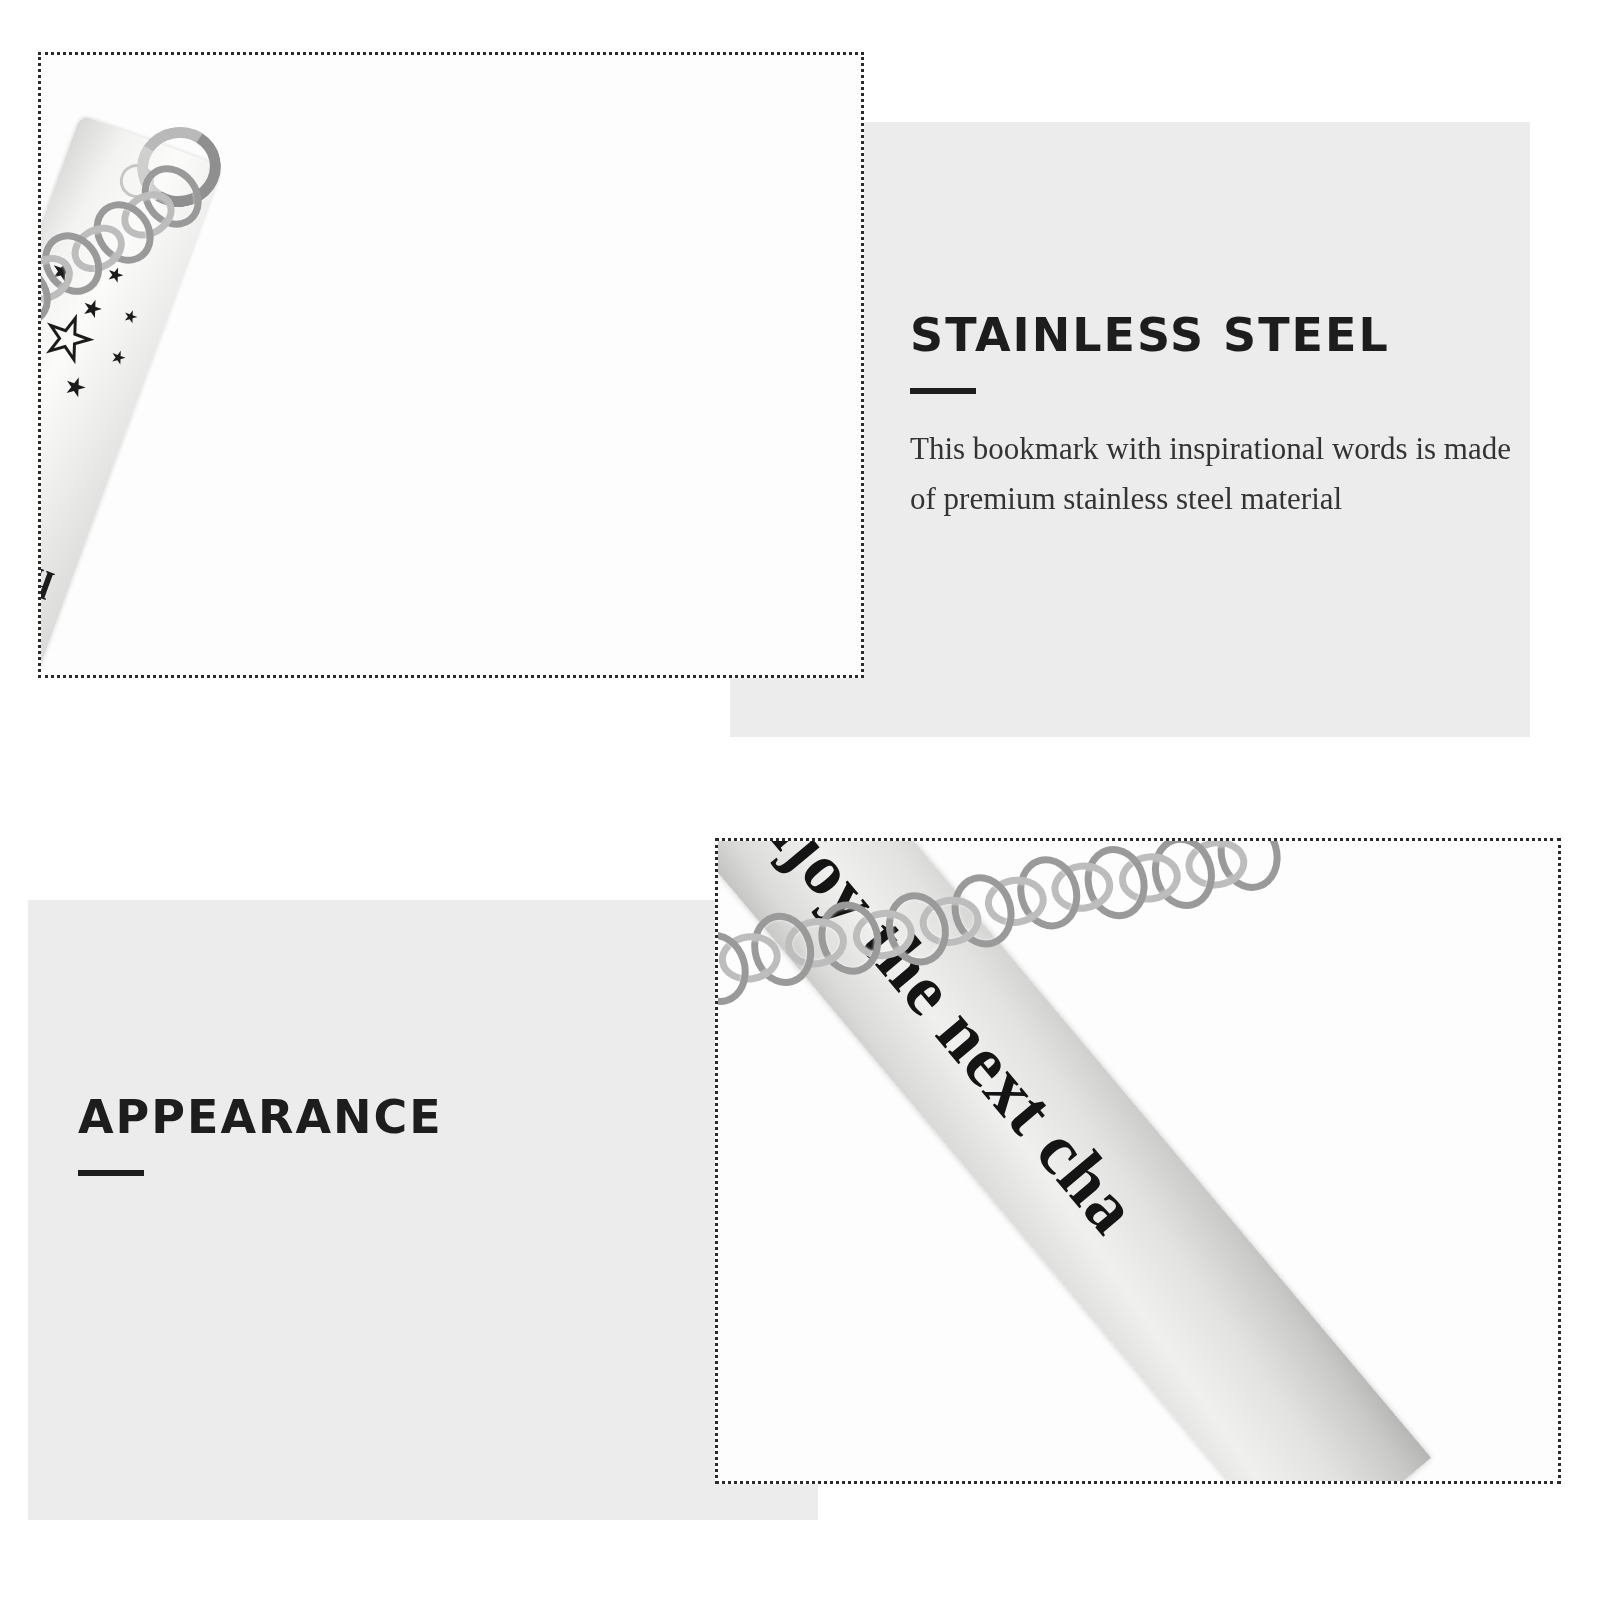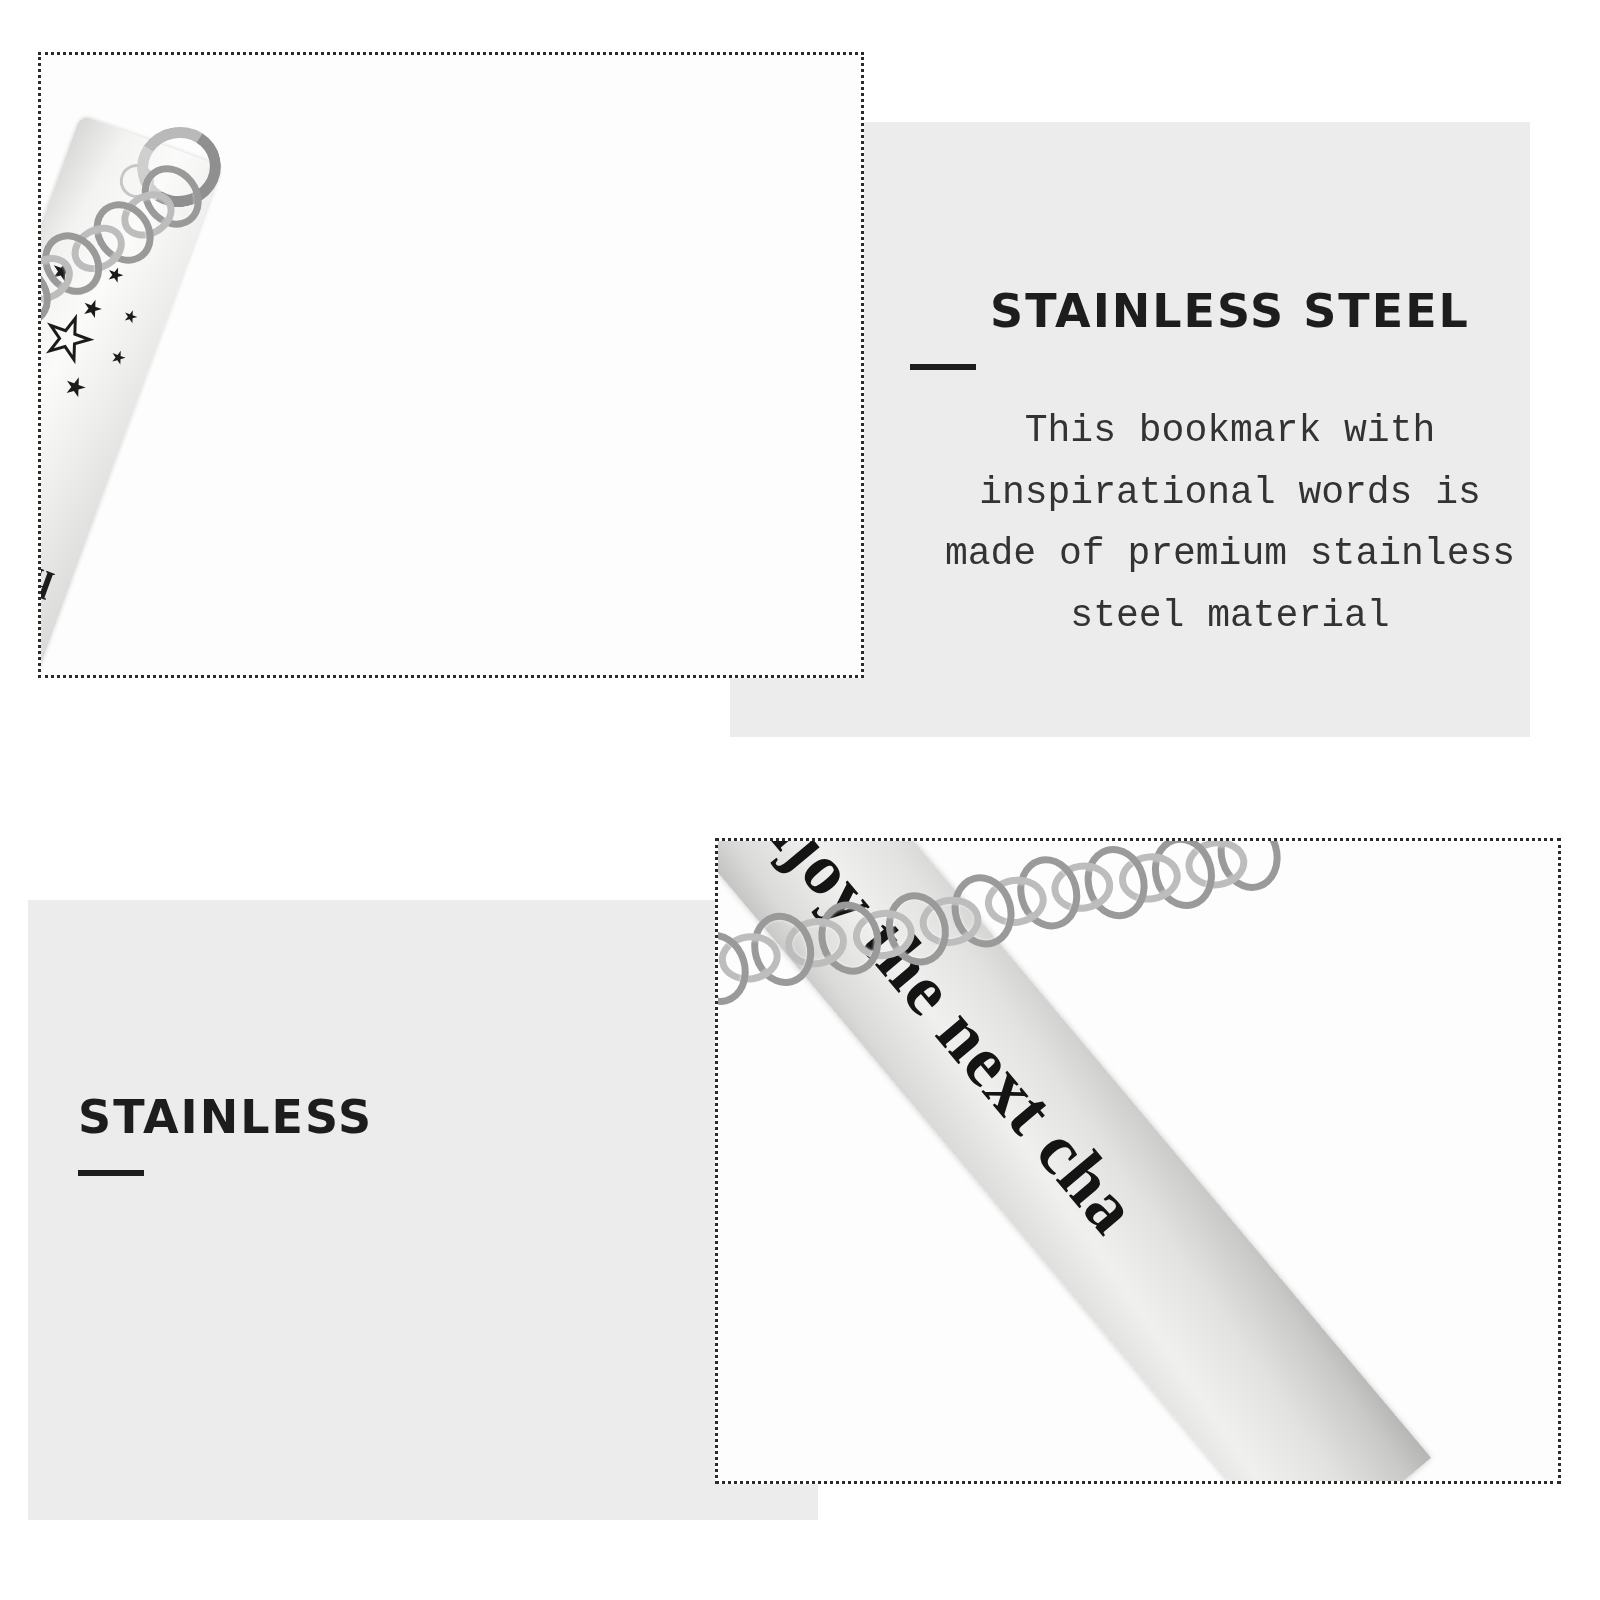--- a/index.html
+++ b/index.html
@@ -39,47 +39,46 @@
     margin: 0;
     white-space: nowrap;
   }
   .rule {
     width: 66px;
     height: 6px;
     background: #1d1d1d;
     margin: 26px 0 30px 0;
   }
   .feature-body {
-    font-family: Liberation Mono, monospace;
-    font-size: 38px;
+    font-family: Liberation Serif, serif;
+    font-size: 31px;
     line-height: 1.62;
     color: #333333;
-    margin: 16px;
+    margin: 0;
     max-width: 620px;
   }
 
   
   #block1-gray {
     left: 730px;
     top: 122px;
     width: 800px;
     height: 615px;
   }
   #block1-photo {
     left: 38px;
     top: 52px;
     width: 820px;
     height: 620px;
   }
   #block1-text {
     position: absolute;
     left: 910px;
-    top: 284px;
+    top: 308px;
     width: 640px;
-    text-align: center;
   }
 
   
   #block2-gray {
     left: 28px;
     top: 900px;
     width: 790px;
     height: 620px;
   }
   #block2-photo {
@@ -289,15 +288,15 @@
         <div class="link alt" style="width: 34.8px; height: 48px; left: -20.7113px; top: 442px; transform: rotate(4deg);"></div>
         <div class="link" style="width: 60px; height: 48px; left: -33.9167px; top: 476px; transform: rotate(-4deg);"></div>
         <div class="link alt" style="width: 34.8px; height: 48px; left: -19.5463px; top: 510px; transform: rotate(4deg);"></div>
         <div class="link" style="width: 60px; height: 48px; left: -29.074px; top: 544px; transform: rotate(-4deg);"></div>
         <div class="link alt" style="width: 34.8px; height: 48px; left: -13.9634px; top: 578px; transform: rotate(4deg);"></div>
       </div>
   </div>
 </div>
 
 <div id="block2-text" class="panel">
-  <h2 class="feature-title">STAINLESS</h2>
+  <h2 class="feature-title">APPEARANCE</h2>
   <div class="rule"></div>
 </div>
 
 </body></html>

